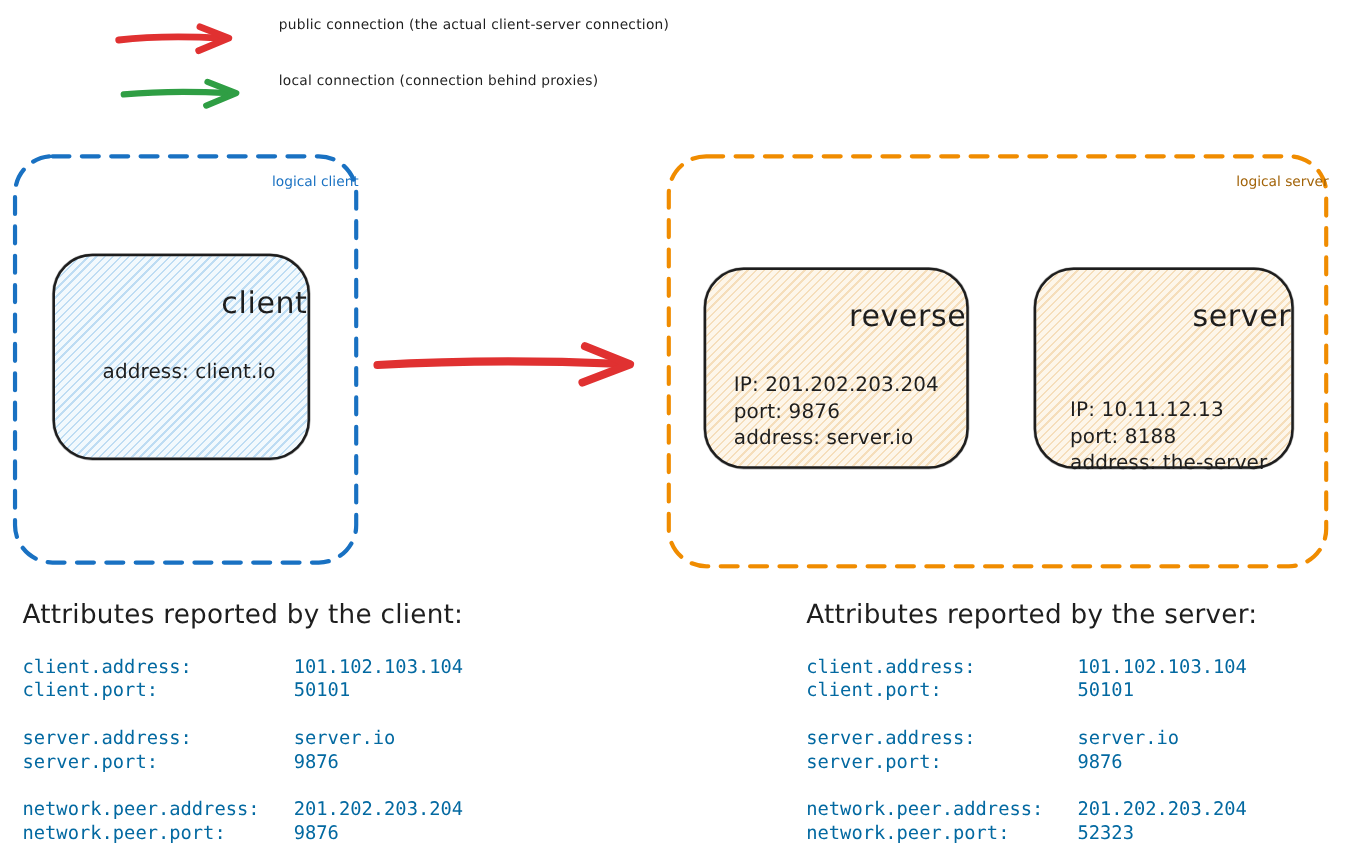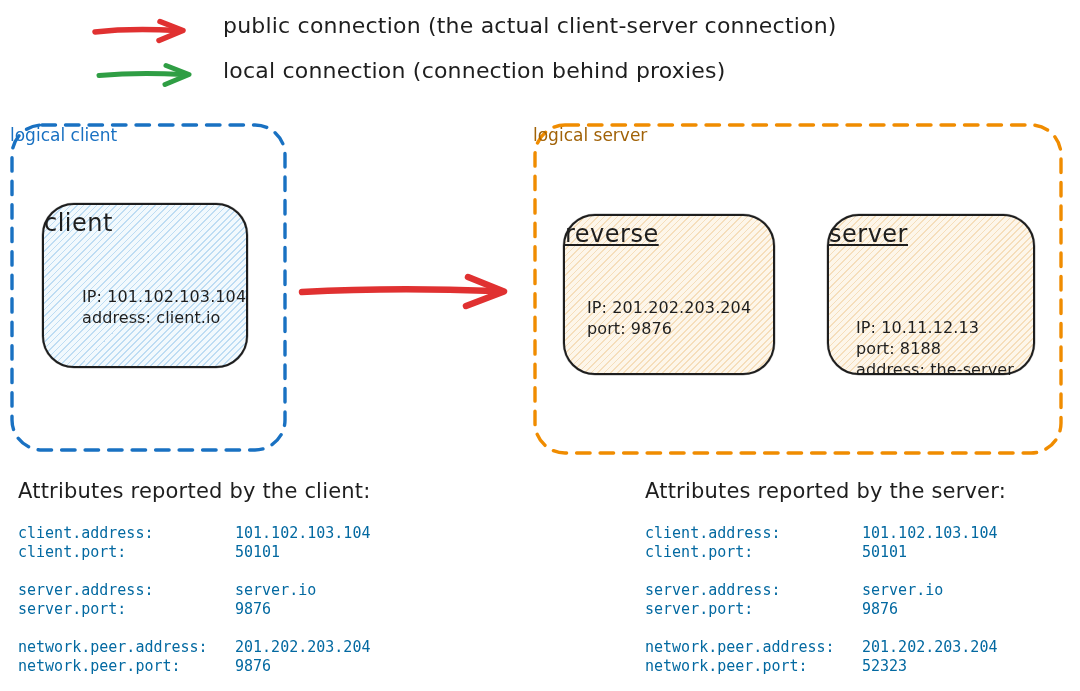--- a/index.html
+++ b/index.html
@@ -13,38 +13,38 @@
     background: #ffffff;
     overflow: hidden;
   }
 
   
   .legend-arrow { position: absolute; }
   .legend-arrow.public { left: 91px; top: 17px; }
   .legend-arrow.local  { left: 95px; top: 61px; }
   .legend-label {
     position: absolute;
-    font-size: 22px;
+    font-size: 11px;
     letter-spacing: 0.2px;
     white-space: nowrap;
   }
   .legend-label.public { left: 223px; top: 13px; }
   .legend-label.local  { left: 223px; top: 58px; }
 
   .stroke-red   { stroke: #e03131; }
   .stroke-green { stroke: #2f9e44; }
 
   
   .group { position: absolute; }
   .group-border { position: absolute; left: 0; top: 0; }
   .group-label {
     position: absolute;
-    top: 2px; left: 0; right: 0;
-    text-align: left;
-    font-size: 17px;
+    top: 16px; left: 0; right: 0;
+    text-align: right;
+    font-size: 11px;
     white-space: nowrap;
   }
   .group.logical-client { left: 10px;  top: 123px; width: 277px; height: 329px; }
   .group.logical-server { left: 533px; top: 123px; width: 530px; height: 332px; }
   .label-blue   { color: #1971c2; }
   .label-orange { color: #a16207; }
 
   
   .node {
     position: absolute;
@@ -58,25 +58,24 @@
         rgba(147,197,235,0.55) 0 1.3px,
         rgba(147,197,235,0) 1.3px 4.6px),
       #f2f9fd;
   }
   .node.cream-fill {
     background:
       repeating-linear-gradient(135deg,
         rgba(238,198,140,0.5) 0 1.3px,
         rgba(238,198,140,0) 1.3px 4.6px),
       #fdf6ea;
-    text-decoration: underline;
   }
   .node-title {
-    margin-top: 1px;
-    text-align: left;
+    margin-top: 20px;
+    text-align: right;
     font-size: 24px;
     line-height: 35px;
     letter-spacing: 0.5px;
     white-space: nowrap;
   }
   .node-details {
     position: absolute;
     font-size: 16px;
     line-height: 21px;
     letter-spacing: 0.1px;
@@ -135,21 +134,20 @@
 
   <div class="group logical-client">
     <svg class="group-border" width="277" height="329" viewBox="0 0 277 329">
       <rect x="2" y="2" width="273" height="325" rx="30" fill="none" stroke="#1971c2" stroke-width="3.4" stroke-dasharray="13.5 10" stroke-linecap="round"></rect>
     </svg>
     <div class="group-label label-blue">logical client</div>
 
     <div class="node client-node blue-fill">
       <div class="node-title">client</div>
       <div class="node-details">
-        <div>IP: 101.102.103.104</div>
         <div>address: client.io</div>
       </div>
     </div>
   </div>
 
   <svg class="main-arrow" width="232" height="44" viewBox="0 0 232 44">
     <path class="stroke-red" d="M8 22 C 70 18.5, 140 18.5, 200 21" fill="none" stroke-width="6.5" stroke-linecap="round"></path>
     <path class="stroke-red" d="M174 7 L210 21.5 L172 36" fill="none" stroke-width="6.5" stroke-linecap="round" stroke-linejoin="round"></path>
   </svg>
 
@@ -159,20 +157,21 @@
     </svg>
     <div class="group-label label-orange">logical server</div>
 
     <div class="node reverse-proxy-node cream-fill">
       <div class="node-title">
         <div>reverse</div>
       </div>
       <div class="node-details">
         <div>IP: 201.202.203.204</div>
         <div>port: 9876</div>
+        <div>address: server.io</div>
       </div>
     </div>
 
     <div class="node server-node cream-fill">
       <div class="node-title">server</div>
       <div class="node-details">
         <div>IP: 10.11.12.13</div>
         <div>port: 8188</div>
         <div>address: the-server</div>
       </div>

